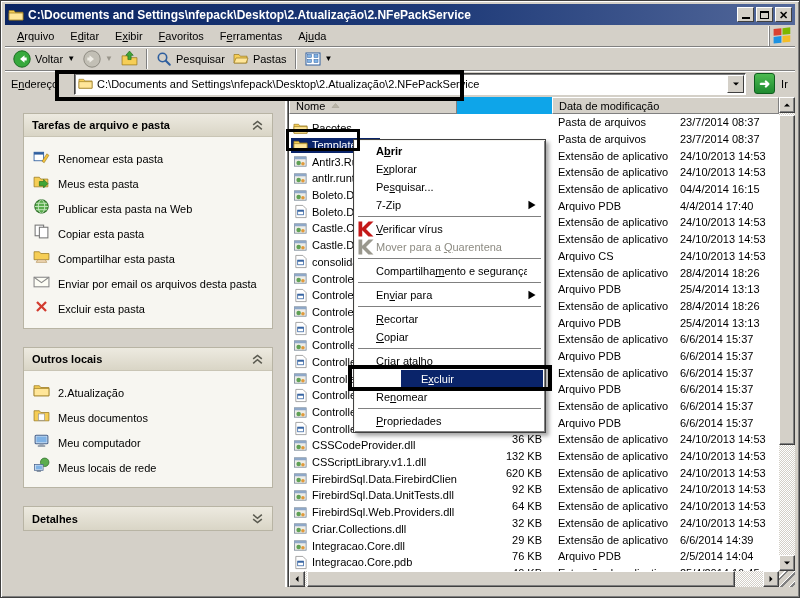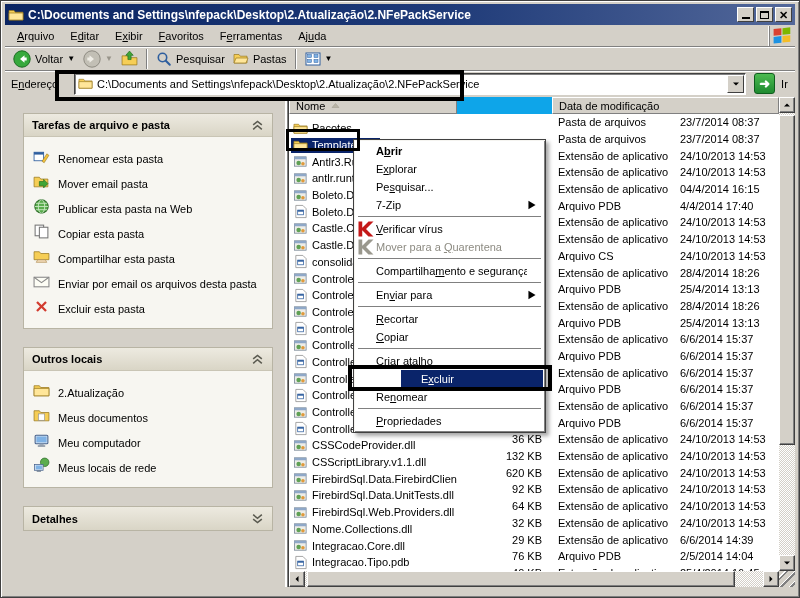--- a/index.html
+++ b/index.html
@@ -299,21 +299,21 @@
               </span>
               <span class="tlabel">Renomear esta pasta</span>
             </div>
             <div class="task-item">
               <span class="tico">
                 <svg viewBox="0 0 16 16" style="width: 100%; height: 100%; display: block;">
                   <path d="M1 4h5l1.3 1.7H14V13H1z" fill="#F6CE56" stroke="#99781F" stroke-width="0.7"></path>
                   <path d="M6 8h4V6l4 4-4 4v-2H6z" fill="#3FA535" stroke="#1F6B1C" stroke-width="0.6"></path>
                 </svg>
               </span>
-              <span class="tlabel">Mover email pasta</span>
+              <span class="tlabel">Meus esta pasta</span>
             </div>
             <div class="task-item">
               <span class="tico">
                 <svg viewBox="0 0 16 16" style="width: 100%; height: 100%; display: block;">
                   <circle cx="8" cy="8" r="6.3" fill="#5BAD4E" stroke="#2E6B2A"></circle>
                   <ellipse cx="8" cy="8" rx="3" ry="6.3" fill="none" stroke="#CDEBC8" stroke-width="0.8"></ellipse>
                   <path d="M1.7 8h12.6M2.6 5h10.8M2.6 11h10.8" stroke="#CDEBC8" stroke-width="0.8" fill="none"></path>
                 </svg>
               </span>
               <span class="tlabel">Publicar esta pasta na Web</span>
@@ -869,21 +869,21 @@
             <span class="c-name">
               <span class="namewrap">
                 <span class="rico">
                   <svg viewBox="0 0 16 16" style="width: 100%; height: 100%; display: block;">
                     <rect x="1.5" y="3" width="12.5" height="10" fill="#EDEDE8" stroke="#708090" stroke-width="0.8"></rect>
                     <rect x="1.5" y="3" width="12.5" height="2.6" fill="#8FA8C8"></rect>
                     <circle cx="6" cy="9.6" r="2.4" fill="#5FA054"></circle>
                     <circle cx="10.6" cy="10.4" r="1.9" fill="#E09A3C"></circle>
                   </svg>
                 </span>
-                <span>Nome.Collections.dll</span>
+                <span>Criar.Collections.dll</span>
               </span>
             </span>
             <span class="c-size">32 KB</span>
             <span class="c-type">Extensão de aplicativo</span>
             <span class="c-date">24/10/2013 14:53</span>
           </div>
           <div class="row">
             <span class="c-name">
               <span class="namewrap">
                 <span class="rico">
@@ -904,21 +904,21 @@
           <div class="row">
             <span class="c-name">
               <span class="namewrap">
                 <span class="rico">
                   <svg viewBox="0 0 16 16" style="width: 100%; height: 100%; display: block;">
                     <path d="M3 1.5h7.5L14 5v9.5H3z" fill="#fff" stroke="#8A8A8A" stroke-width="0.8"></path>
                     <rect x="5" y="6.5" width="6.2" height="5" fill="#fff" stroke="#2E5E9E" stroke-width="0.8"></rect>
                     <rect x="5" y="6.5" width="6.2" height="1.7" fill="#2E5E9E"></rect>
                   </svg>
                 </span>
-                <span>Integracao.Tipo.pdb</span>
+                <span>Integracao.Core.pdb</span>
               </span>
             </span>
             <span class="c-size">76 KB</span>
             <span class="c-type">Arquivo PDB</span>
             <span class="c-date">2/5/2014 14:04</span>
           </div>
           <div class="row">
             <span class="c-name">
               <span class="namewrap">
                 <span class="rico">

